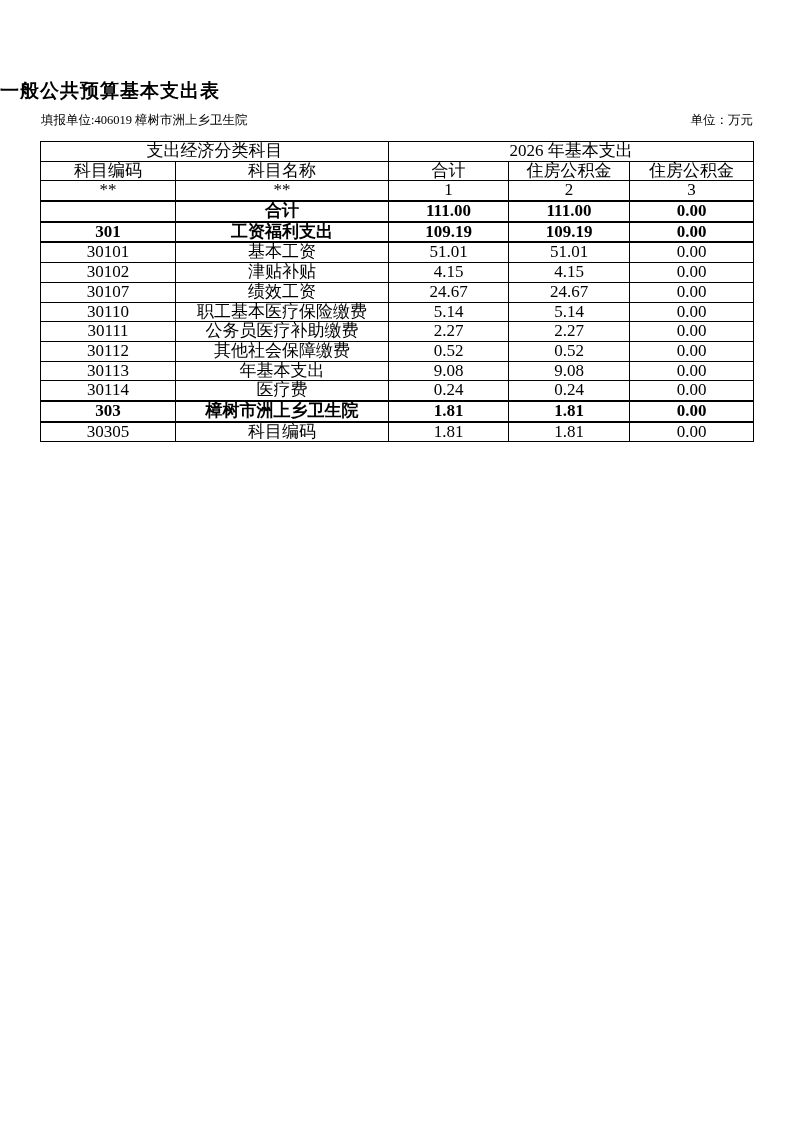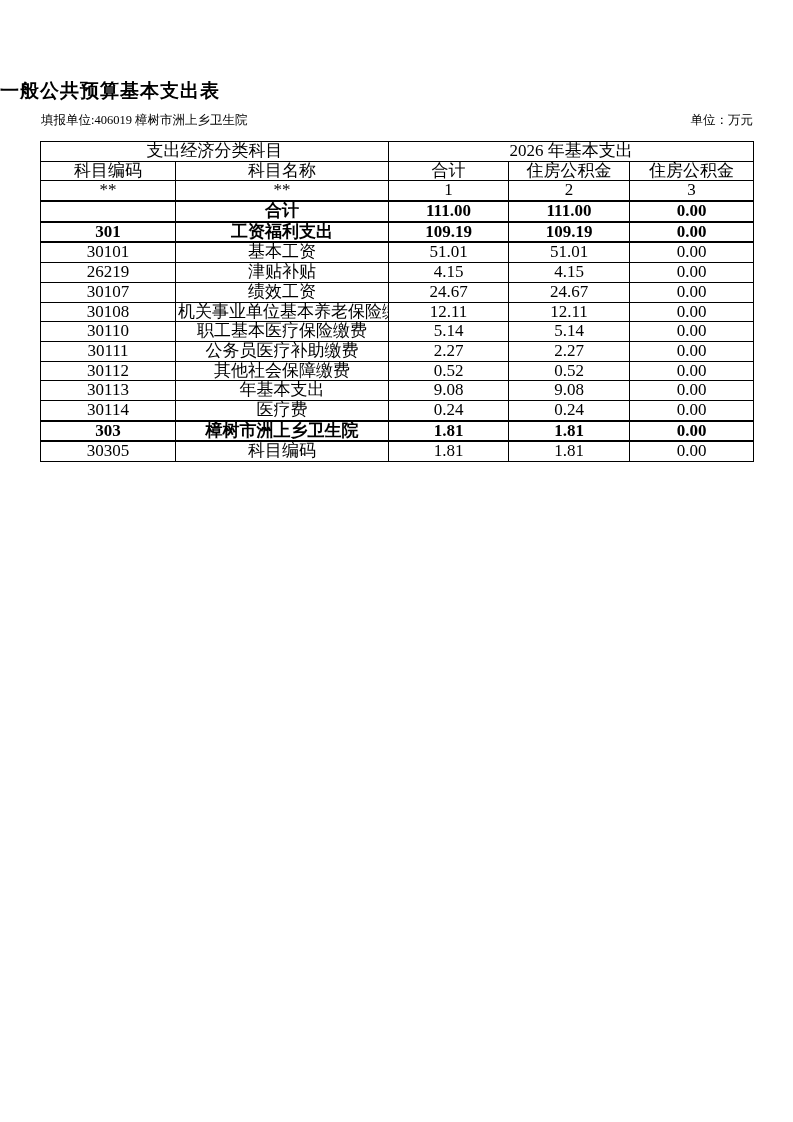--- a/index.html
+++ b/index.html
@@ -110,38 +110,31 @@
         <td>0.00</td>
       </tr>
       <tr>
         <td>30101</td>
         <td>基本工资</td>
         <td>51.01</td>
         <td>51.01</td>
         <td>0.00</td>
       </tr>
       <tr>
-        <td>26219</td>
+        <td>30102</td>
         <td>津贴补贴</td>
         <td>4.15</td>
         <td>4.15</td>
         <td>0.00</td>
       </tr>
       <tr>
         <td>30107</td>
         <td>绩效工资</td>
         <td>24.67</td>
         <td>24.67</td>
-        <td>0.00</td>
-      </tr>
-      <tr>
-        <td>30108</td>
-        <td>机关事业单位基本养老保险缴费</td>
-        <td>12.11</td>
-        <td>12.11</td>
         <td>0.00</td>
       </tr>
       <tr>
         <td>30110</td>
         <td>职工基本医疗保险缴费</td>
         <td>5.14</td>
         <td>5.14</td>
         <td>0.00</td>
       </tr>
       <tr>

